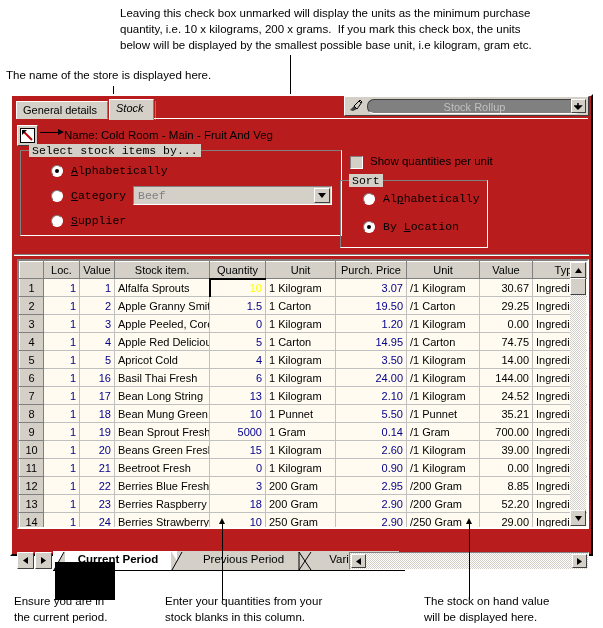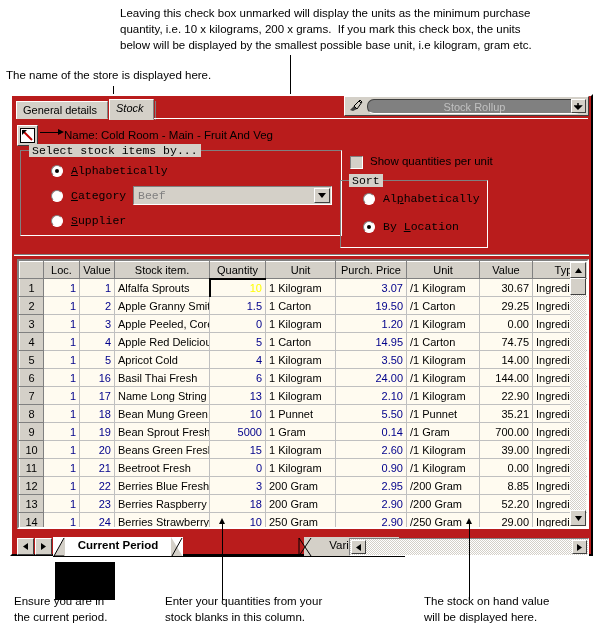--- a/index.html
+++ b/index.html
@@ -47,21 +47,21 @@
   td.num{text-align:right;color:#00008b;}
   td.numblk{text-align:right;color:#000;}
   td.sel{background:#000510;color:#ffff00;text-align:right;border:2px solid #000;}
   
   .vsb{position:absolute;right:1px;top:1px;width:16px;bottom:1px;background:#d4d0c8;}
   .vsb .track{position:absolute;left:0;top:16px;right:0;bottom:16px;background:
      repeating-conic-gradient(#ffffff 0% 25%, #d4d0c8 0% 50%) 50%/2px 2px;}
   .sbbtn{position:absolute;left:0;width:16px;height:16px;background:#d4d0c8;border:1px solid;border-color:#ffffff #404040 #404040 #ffffff;box-sizing:border-box;display:flex;align-items:center;justify-content:center;}
   .sbthumb{position:absolute;left:0;top:16px;width:16px;height:17px;background:#d4d0c8;border:1px solid;border-color:#ffffff #404040 #404040 #ffffff;box-sizing:border-box;}
   
-  #bottombar{position:absolute;left:5px;top:440px;width:572px;height:22px;}
+  #bottombar{position:absolute;left:5px;top:454px;width:572px;height:22px;}
   .navbtn{position:absolute;top:2px;width:17px;height:17px;background:#d4d0c8;border:1px solid;border-color:#ffffff #404040 #404040 #ffffff;box-sizing:border-box;display:flex;align-items:center;justify-content:center;}
   .hsb{position:absolute;left:332px;top:2px;width:240px;height:18px;background:
      repeating-conic-gradient(#ffffff 0% 25%, #d4d0c8 0% 50%) 50%/2px 2px;border:1px solid;border-color:#808080 #ffffff #ffffff #808080;box-sizing:border-box;}
   .hsbbtn{position:absolute;top:1px;width:15px;height:14px;background:#d4d0c8;border:1px solid;border-color:#ffffff #404040 #404040 #ffffff;box-sizing:border-box;display:flex;align-items:center;justify-content:center;}
 </style>
 </head>
 <body>
 
 <div class="anno" style="left:120px;top:6px;">Leaving this check box unmarked will display the units as the minimum purchase</div>
 <div class="anno" style="left:120px;top:22px;">quantity, i.e. 10 x kilograms, 200 x grams.  If you mark this check box, the units</div>
@@ -262,26 +262,26 @@
                 <td class="">1 Kilogram</td>
                 <td class="num">24.00</td>
                 <td class="">/1 Kilogram</td>
                 <td class="numblk">144.00</td>
                 <td class="">Ingredient</td>
               </tr>
               <tr>
                 <td class="rownum">7</td>
                 <td class="num">1</td>
                 <td class="num">17</td>
-                <td class="">Name Long String</td>
+                <td class="">Bean Long String</td>
                 <td class="num">13</td>
                 <td class="">1 Kilogram</td>
                 <td class="num">2.10</td>
                 <td class="">/1 Kilogram</td>
-                <td class="numblk">22.90</td>
+                <td class="numblk">24.52</td>
                 <td class="">Ingredient</td>
               </tr>
               <tr>
                 <td class="rownum">8</td>
                 <td class="num">1</td>
                 <td class="num">18</td>
                 <td class="">Bean Mung Green</td>
                 <td class="num">10</td>
                 <td class="">1 Punnet</td>
                 <td class="num">5.50</td>
@@ -392,20 +392,23 @@
             <path d="M0 0 L0 7 L5 3.5 Z" fill="#000"></path>
           </svg>
       </div>
 
       <div class="abs" style="left:36px;top:1px;width:130px;height:20px;background:#ffffff;">
         <div class="abs" style="left:0;top:0;width:12px;height:20px;background:#d4d0c8;clip-path:polygon(0 100%,100% 0,100% 100%);"></div>
         <div class="abs" style="right:0;top:0;width:12px;height:20px;background:#d4d0c8;clip-path:polygon(0 0,100% 100%,0 100%);"></div>
         <div class="abs" style="left:0;top:2px;width:130px;text-align:center;font-weight:bold;font-size:11.5px;">Current Period</div>
       </div>
 
+      <div class="abs" style="left:160px;top:1px;width:133px;height:20px;background:#d4d0c8;">
+        <div class="abs" style="left:0;top:2px;width:133px;text-align:center;font-size:11.5px;">Previous Period</div>
+      </div>
 
       <div class="abs" style="left:287px;top:1px;width:95px;height:20px;background:#d4d0c8;">
         <div class="abs" style="left:0;top:2px;width:95px;text-align:center;font-size:11.5px;">Variation</div>
       </div>
 
       <div class="abs" style="left:154px;top:1px;width:12px;height:20px;">
         <svg width="12" height="20" viewBox="0 0 12 20">
             <path d="M11 1 L1 19" stroke="#000" stroke-width="1" fill="none"></path>
           </svg>
       </div>

